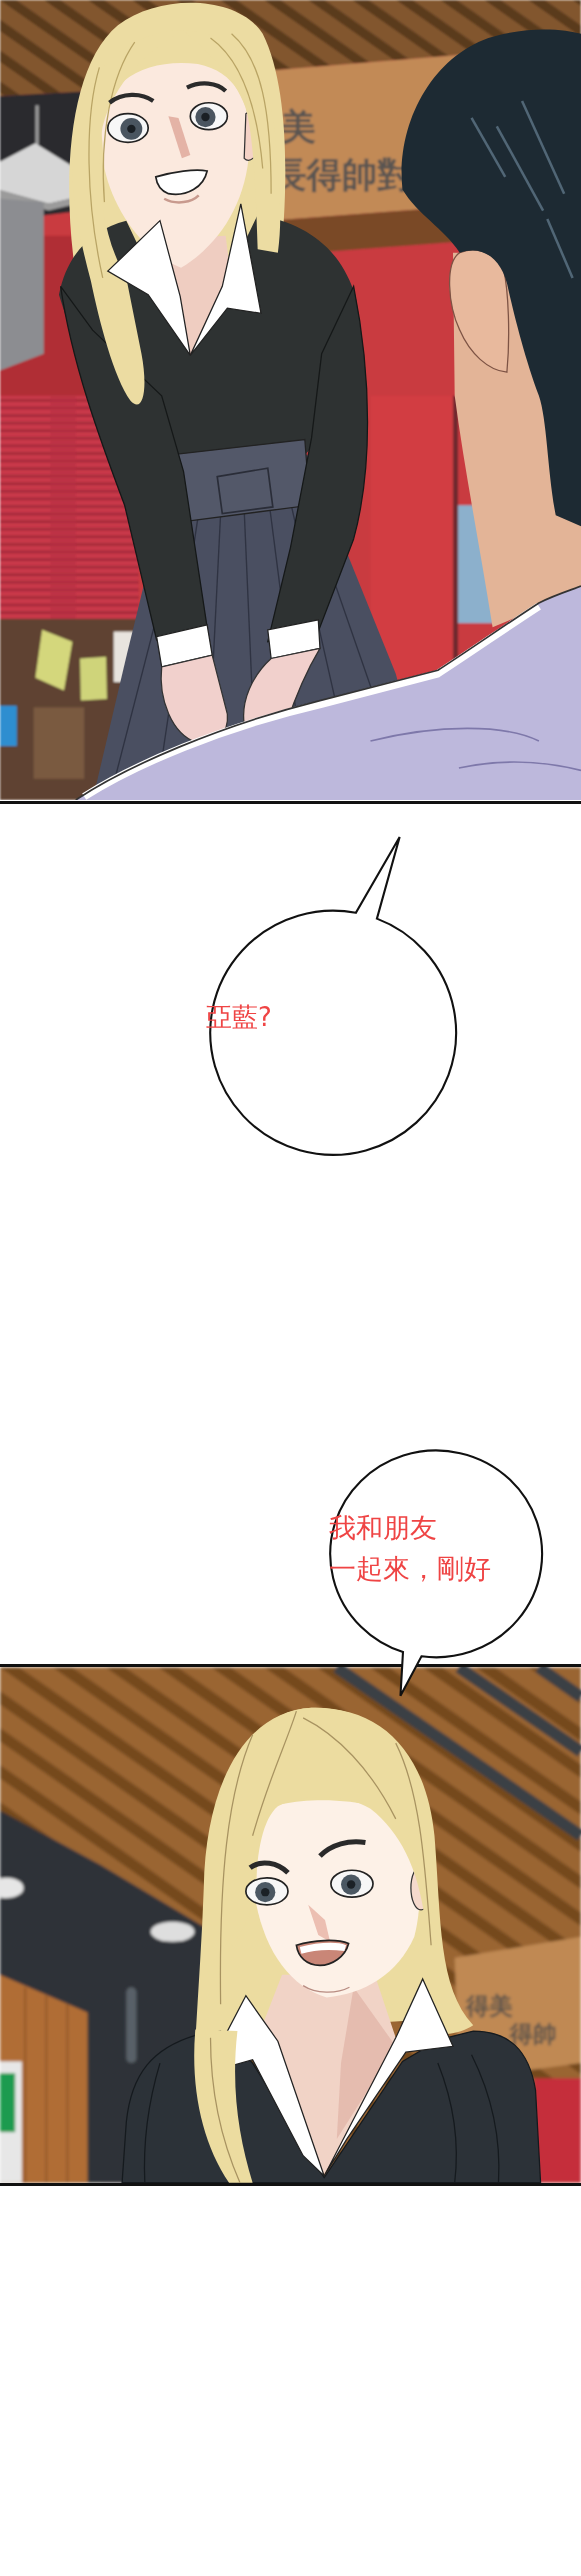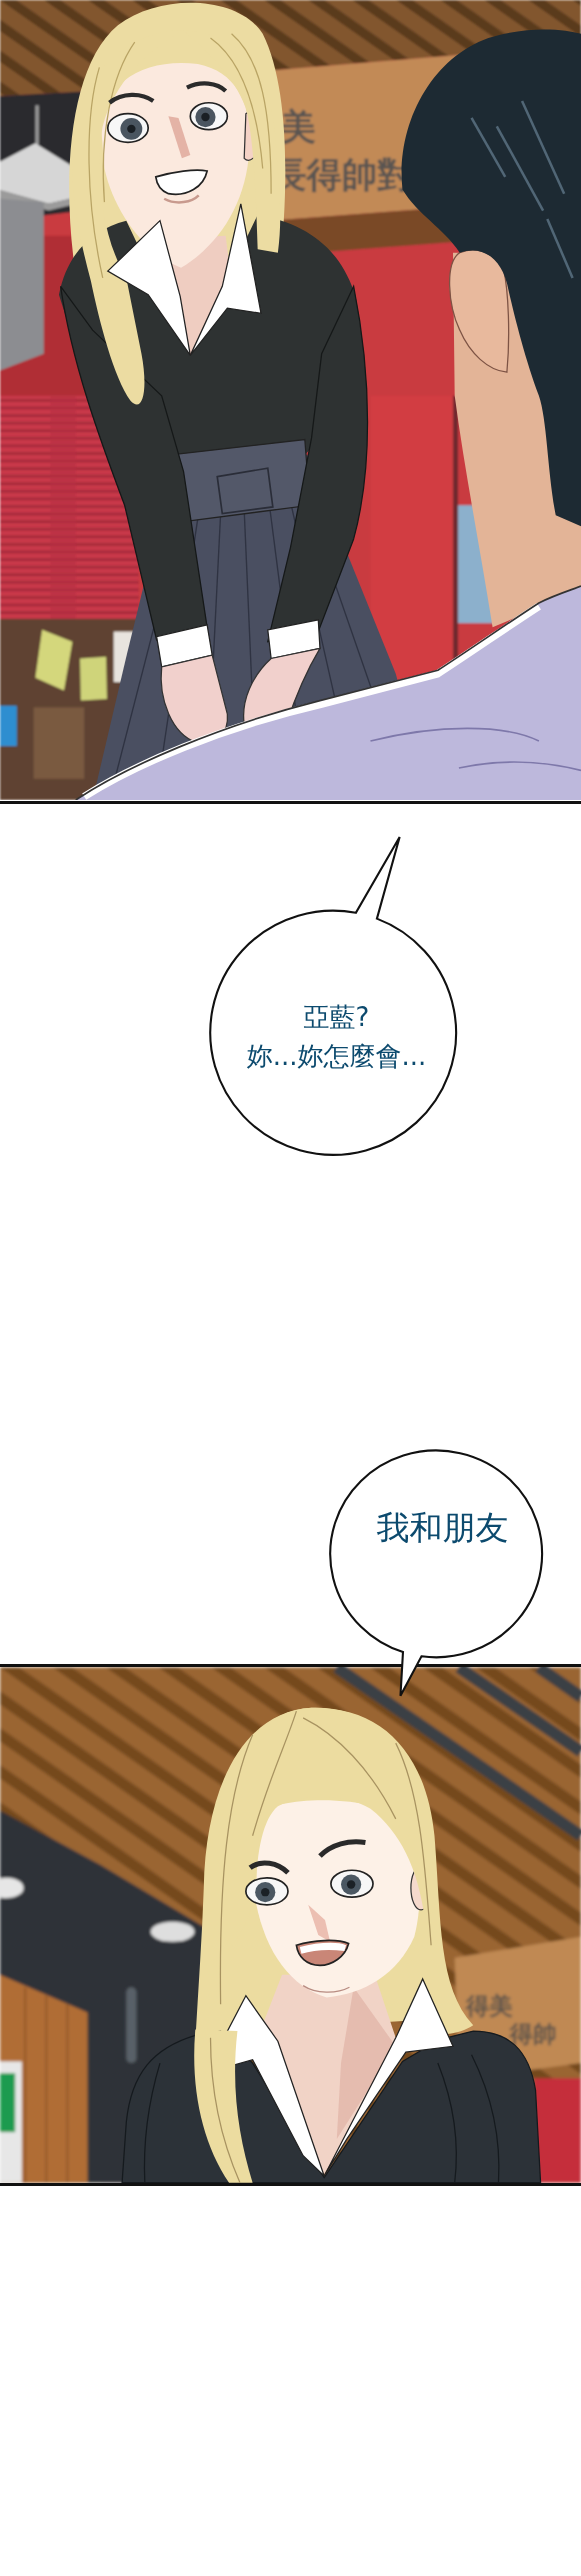--- a/index.html
+++ b/index.html
@@ -4,27 +4,27 @@
 <style>
   html, body { margin: 0; padding: 0; background: #ffffff; }
   body { width: 581px; height: 2576px; position: relative; overflow: hidden;
          font-family: "DejaVu Sans", "Liberation Sans", sans-serif; }
   .panel { position: absolute; left: 0; width: 581px; overflow: hidden; box-sizing: border-box; background: #fff; }
   #panel-1 { top: 0; height: 804px; border-bottom: 3.4px solid #111; }
   #panel-2 { top: 1664px; height: 522px; border-top: 3.4px solid #111; border-bottom: 3.4px solid #111; }
   .panel svg { display: block; }
   .bubble { position: absolute; z-index: 5; }
   .bubble svg { position: absolute; left: 0; top: 0; overflow: visible; }
-  .bubble-text { position: absolute; left: 0; width: 100%; text-align: center; color: #0c4a6e;
+  .bubble-text { position: absolute; left: 0; width: 100%; text-align: left; color: #ef4444;
                  font-family: "DejaVu Sans", "Liberation Sans", sans-serif; }
   .bubble-text div { white-space: nowrap; }
   #bubble-1 { left: 206px; top: 830px; width: 261px; height: 333px; }
   #bubble-1 .bubble-text { top: 168px; line-height: 39px; font-size: 26px; }
   #bubble-2 { left: 329px; top: 1445px; width: 227px; height: 257px; }
-  #bubble-2 .bubble-text { top: 62px; line-height: 41px; font-size: 33px; }
+  #bubble-2 .bubble-text { top: 62px; line-height: 41px; font-size: 27px; }
   .sign-text { font-family: "DejaVu Sans", sans-serif; font-weight: bold; }
 </style>
 </head>
 <body>
 
 <div id="panel-1" class="panel">
 <svg width="581" height="800" viewBox="0 0 690 950">
   <defs>
     <pattern id="p1-slats" width="30" height="30" patternUnits="userSpaceOnUse" patternTransform="rotate(-55)">
       <rect width="30" height="30" fill="#82562f"></rect>
@@ -130,21 +130,20 @@
   </g>
 </svg>
 </div>
 
 <div id="bubble-1" class="bubble">
   <svg width="261" height="333" viewBox="0 0 310 395">
     <path d="M 203,105 A 146 145 0 1 1 178,98 L 230,8 Z" fill="#ffffff" stroke="#111" stroke-width="2.5" stroke-linejoin="miter"></path>
   </svg>
   <div class="bubble-text">
     <div>亞藍?</div>
-    <div>妳...妳怎麼會...</div>
   </div>
 </div>
 
 <div id="panel-2" class="panel">
 <svg width="581" height="516" viewBox="0 0 690 612">
   <defs>
     <pattern id="p2-slats" width="36" height="36" patternUnits="userSpaceOnUse" patternTransform="rotate(-55)">
       <rect width="36" height="36" fill="#9a6533"></rect>
       <rect width="13" height="36" fill="#74481f"></rect>
     </pattern>
@@ -216,15 +215,16 @@
   </g>
 </svg>
 </div>
 
 <div id="bubble-2" class="bubble">
   <svg width="227" height="257" viewBox="0 0 270 305">
     <path d="M 110,251 A 126 123 0 1 0 88,246 L 85,298 Z" fill="#ffffff" stroke="#111" stroke-width="2.5" stroke-linejoin="miter"></path>
   </svg>
   <div class="bubble-text">
     <div>我和朋友</div>
+    <div>一起來，剛好</div>
   </div>
 </div>
 
 
 </body></html>

